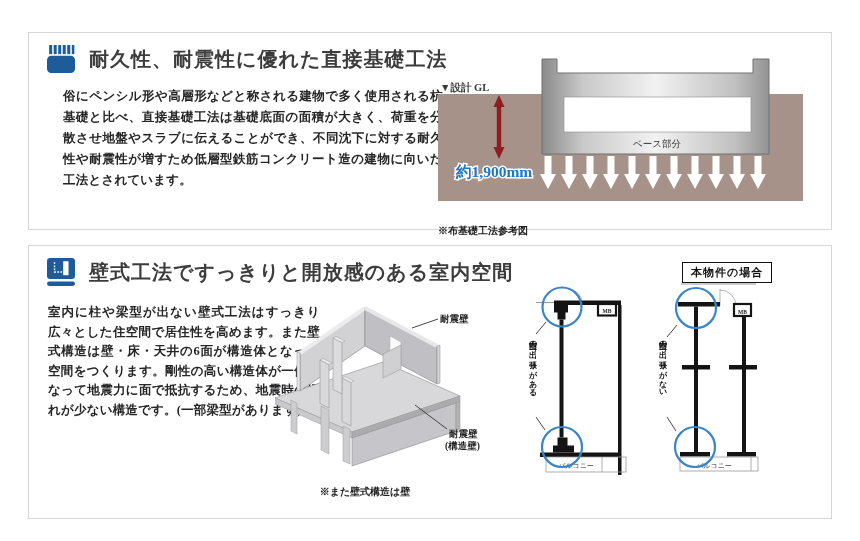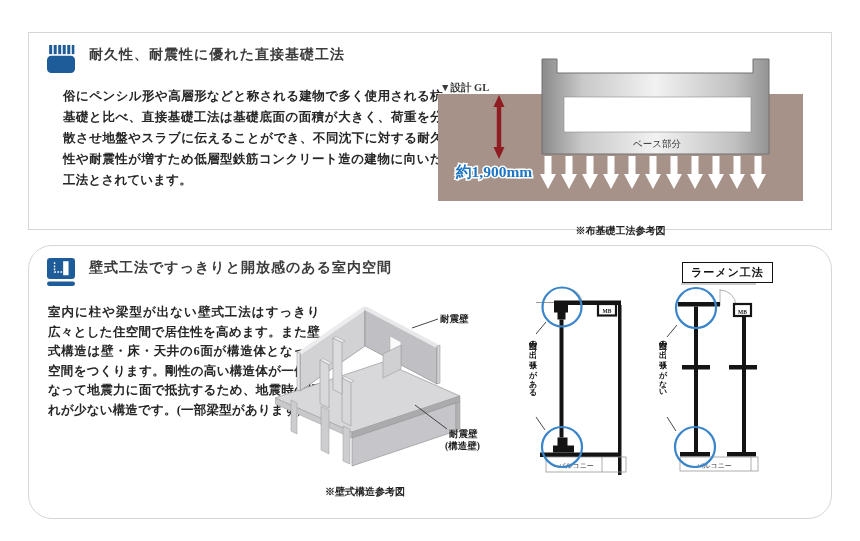--- a/index.html
+++ b/index.html
@@ -1,30 +1,30 @@
 <!DOCTYPE html>
 <html><head>
 <meta charset="utf-8">
 <style>
   html,body{margin:0;padding:0;background:#fff;}
   .page{position:relative;width:860px;height:541px;background:#ffffff;overflow:hidden;
         font-family:"Liberation Serif","DejaVu Serif",serif;}
   .panel{position:absolute;left:28px;width:802px;background:#fff;border:1px solid #d6d6d6;}
   .panel1{top:32px;height:196px;}
-  .panel2{top:245px;height:272px;border-radius:24px;}
+  .panel2{top:245px;height:272px;}
   .sec-icon{position:absolute;left:18px;top:12px;width:28px;height:28px;}
   .sec-title{position:absolute;left:60px;top:13px;margin:0;font-family:"Liberation Sans","DejaVu Sans",sans-serif;
-             font-size:14px;font-weight:700;color:#3c3c3c;letter-spacing:1px;white-space:nowrap;}
+             font-size:20px;font-weight:700;color:#3c3c3c;letter-spacing:1px;white-space:nowrap;}
   .sec-body{position:absolute;margin:0;font-size:12.5px;font-weight:600;color:#262626;
             line-height:21px;text-align:justify;letter-spacing:0.2px;}
   .body1{left:19px;top:53px;width:380px;margin-left:15px;}
   .body2{left:19px;top:57px;width:272px;line-height:19.5px;}
   .diagram1{position:absolute;left:409px;top:13px;width:328px;height:188px;}
   .cap{font-size:10px;font-weight:700;color:#222;}
-  .cap1{width:365px;text-align:center;margin-top:2px;}
+  .cap1{width:365px;text-align:left;margin-top:2px;}
   .iso-wrap{position:absolute;left:246px;top:40px;width:235px;height:215px;}
   .iso-cap{position:absolute;left:0;top:199px;width:180px;text-align:center;}
   .plan{position:absolute;top:35px;width:135px;height:222px;}
   .plan-left{left:497px;}
   .plan-right{left:627px;}
   .plan-cap{position:absolute;left:0;top:202px;width:135px;text-align:center;}
   .vnote{position:absolute;left:1px;top:53px;writing-mode:vertical-rl;text-orientation:upright;
          font-size:8px;font-weight:600;color:#111;letter-spacing:0.4px;line-height:10px;}
   .badge{position:absolute;left:653px;top:16px;border:1px solid #111;background:#fff;
          padding:2px 8px;font-size:11px;font-weight:700;color:#111;letter-spacing:1px;white-space:nowrap;}
@@ -139,24 +139,24 @@
         <polygon points="67,92 76,96.5 79,95 70,90.5" fill="#ececee" stroke="#98989c" stroke-width="0.5"></polygon>
         <polygon points="58,52 67,56.5 67,108 58,103.5" fill="#dcdcde" stroke="#98989c" stroke-width="0.6"></polygon>
         <polygon points="58,52 67,56.5 70,55 61,50.5" fill="#ececee" stroke="#98989c" stroke-width="0.5"></polygon>
 
         <line x1="163" y1="33" x2="137" y2="42" stroke="#333" stroke-width="0.9"></line>
         <line x1="172" y1="143" x2="140" y2="119" stroke="#333" stroke-width="0.9"></line>
         <text x="165" y="36" font-size="9.5" font-weight="bold" fill="#1d1d1d">耐震壁</text>
         <text x="174" y="151" font-size="9.5" font-weight="bold" fill="#1d1d1d">耐震壁</text>
         <text x="170" y="163" font-size="9.5" font-weight="bold" fill="#1d1d1d">(構造壁)</text>
       </svg>
-      <div class="cap iso-cap">※壁式構造参考図</div>
-    </div>
-
-    <div class="badge">ラーメン工法</div>
+      <div class="cap iso-cap">※また壁式構造は壁</div>
+    </div>
+
+    <div class="badge">本物件の場合</div>
 
     <div class="plan plan-left">
       <svg viewBox="0 0 135 195" width="135" height="195">
         <line x1="10" y1="21.5" x2="28" y2="21.5" stroke="#999" stroke-width="1"></line>
         <path d="M42,8 A14,14 0 0 1 56,22" stroke="#aaa" stroke-width="0.9" fill="none"></path>
         <g fill="#141414">
           <rect x="28" y="19.5" width="67" height="4.5"></rect>
           <polygon points="28,24 42,24 42,31.5 39.5,31.5 39.5,38.5 31.5,38.5 31.5,31.5 28,31.5"></polygon>
           <rect x="33.5" y="38.5" width="4" height="118"></rect>
           <polygon points="31.5,156.5 41.5,156.5 41.5,164.5 48,164.5 48,171.5 27,171.5 27,164.5 31.5,164.5"></polygon>

